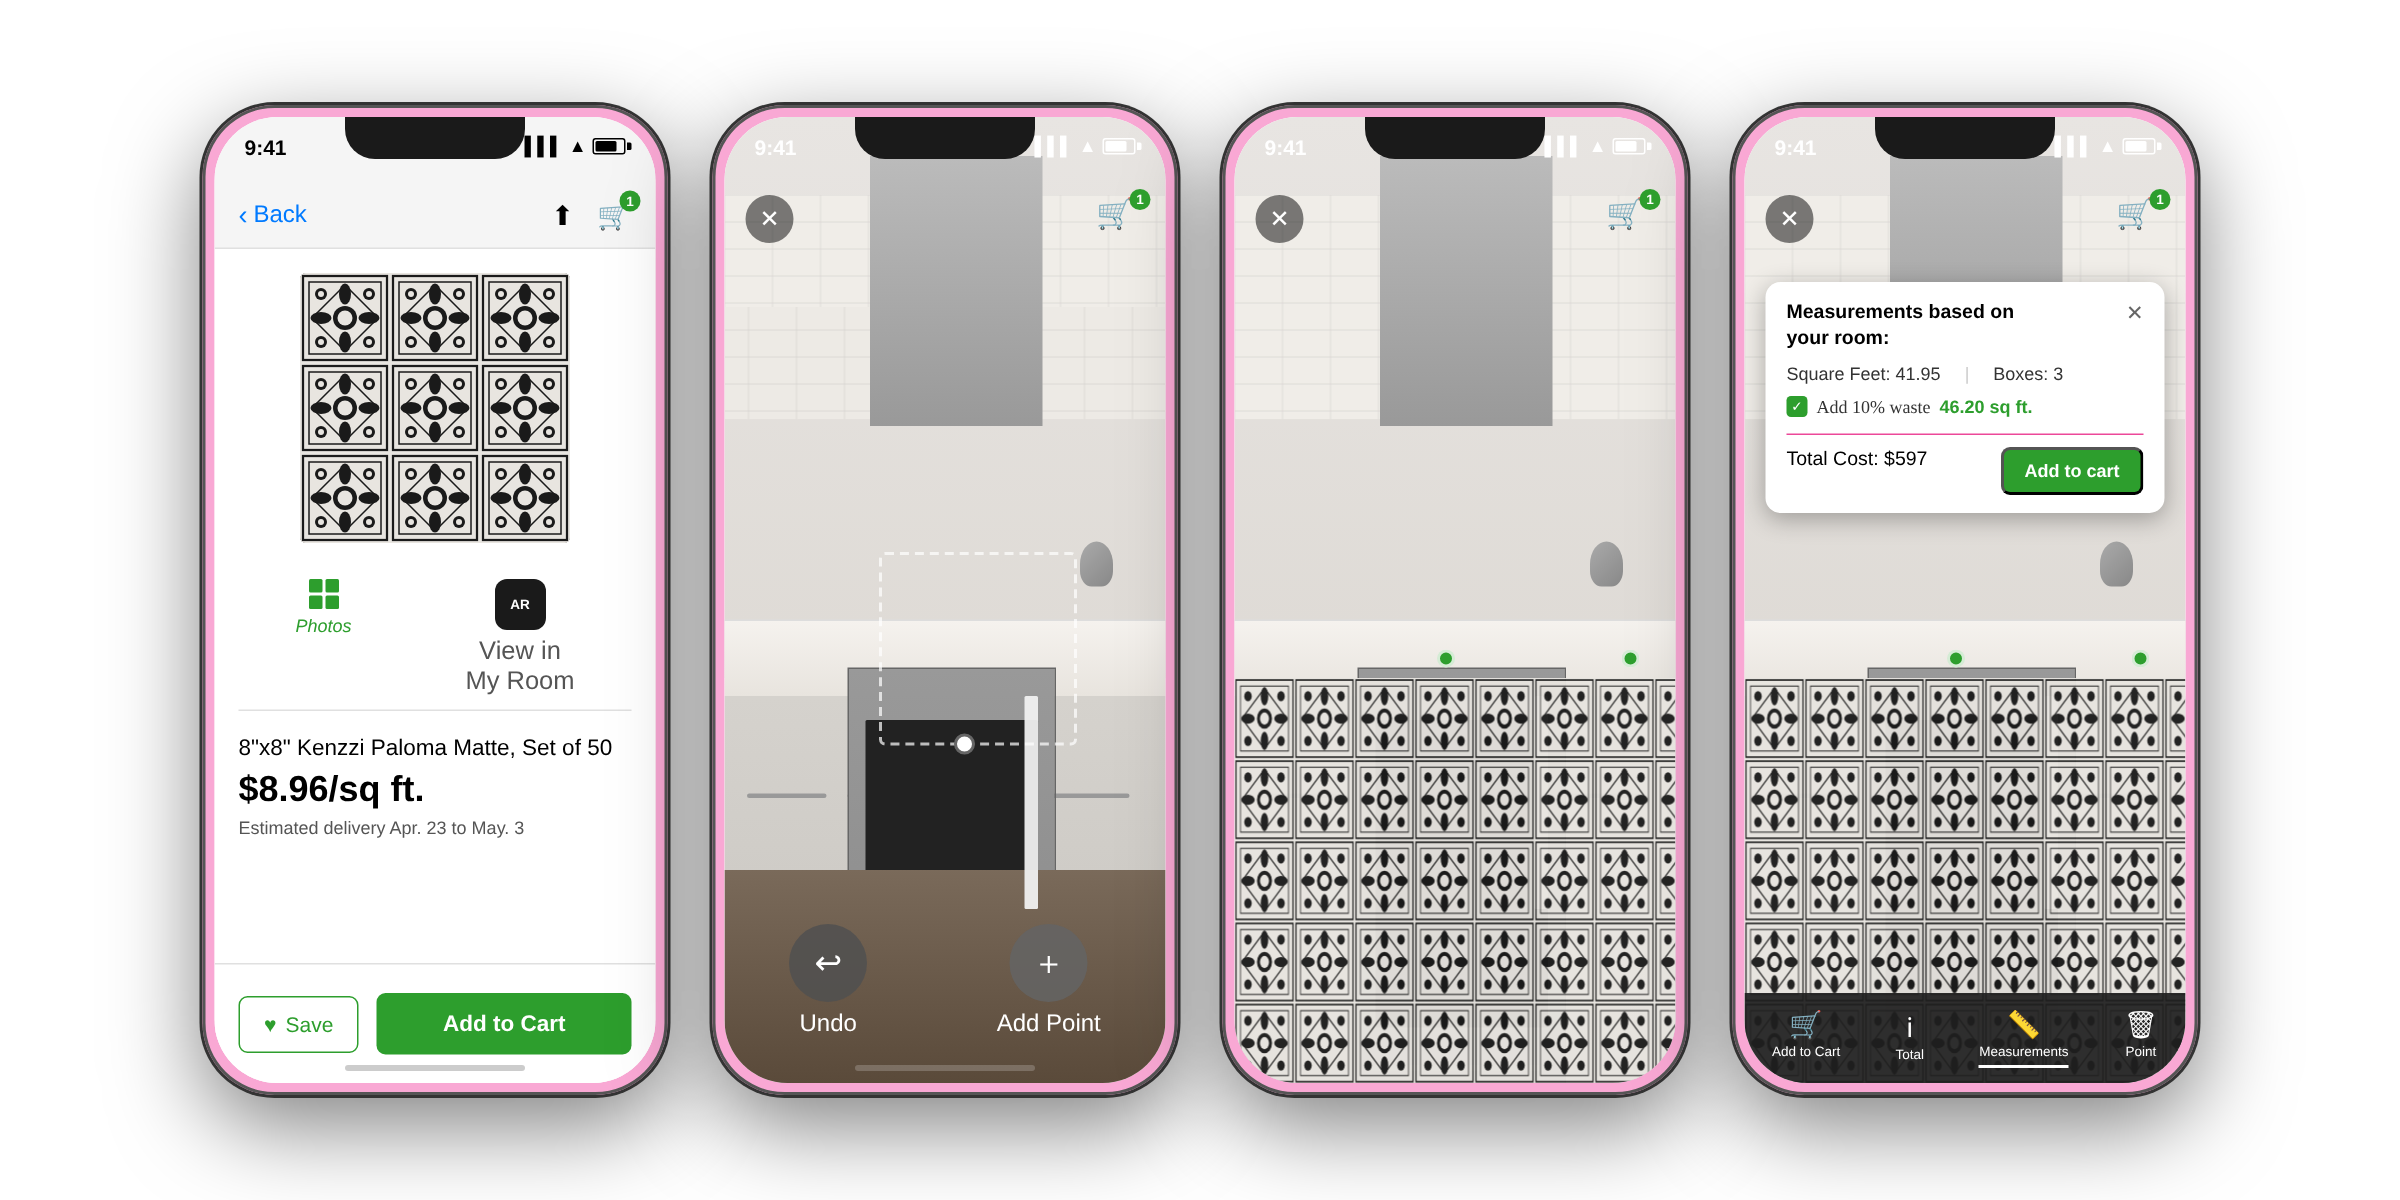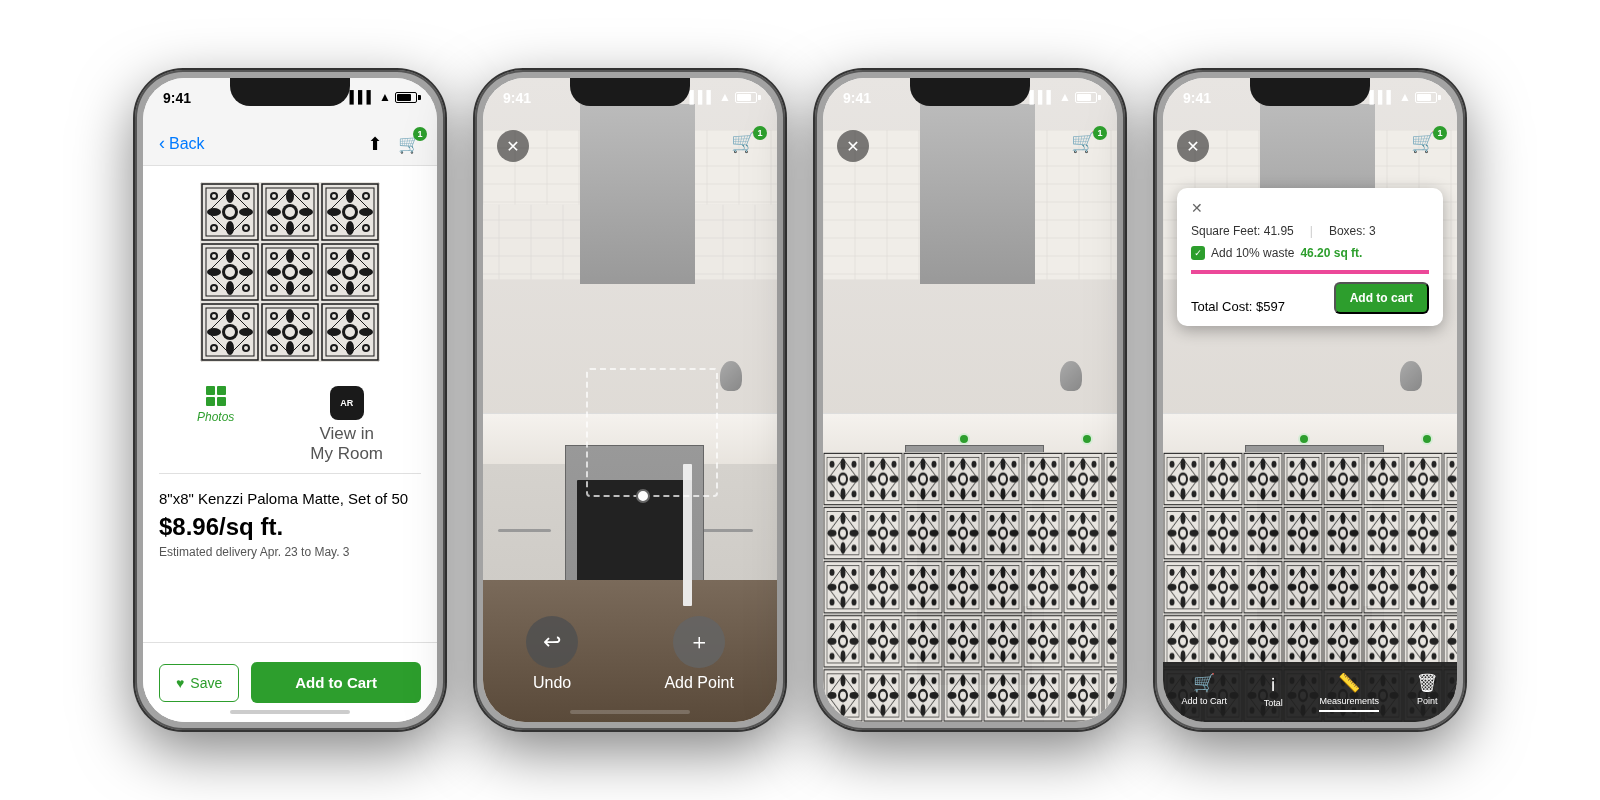--- a/index.html
+++ b/index.html
@@ -18,21 +18,21 @@
       justify-content: center;
       gap: 30px;
       padding: 30px;
     }
 
     
     .phone {
       position: relative;
       width: 310px;
       height: 660px;
-      background: #a3a3a3;
+      background: #f9a8d4;
       border-radius: 48px;
       box-shadow: 0 0 0 2px #333, 0 20px 60px rgba(0,0,0,0.5), inset 0 0 0 2px #555;
       overflow: hidden;
     }
     .phone-inner {
       position: absolute;
       top: 8px; left: 8px; right: 8px; bottom: 8px;
       background: #fff;
       border-radius: 42px;
       overflow: hidden;
@@ -326,27 +326,27 @@
       margin-bottom: 10px;
       font-size: 12px;
     }
     .waste-checkbox {
       width: 14px; height: 14px;
       background: #2d9e2d;
       border-radius: 3px;
       display: flex; align-items: center; justify-content: center;
       color: #fff; font-size: 9px; flex-shrink: 0;
     }
-    .waste-text { color: #333; }
+    .waste-text { color: #333; font-family: Liberation Serif, serif; }
     .waste-amount { color: #2d9e2d; font-weight: 600; }
     .mcard-footer {
       display: flex;
       justify-content: space-between;
-      align-items: flex-end;
-      border-top: 4px solid #ec4899;
+      align-items: flex-start;
+      border-top: 1px solid #ec4899;
       padding-top: 8px;
     }
     .mcard-total { font-size: 13px; color: #000; font-weight: 500; }
     .mcard-add-btn {
       background: #2d9e2d;
       color: #fff;
       border-radius: 6px;
       padding: 7px 14px;
       font-size: 12px;
       font-weight: 600;
@@ -838,20 +838,21 @@
 
         <div class="ar-close-btn">✕</div>
 
         <div class="ar-cart-btn">
           <span class="ar-cart-icon">🛒</span>
           <div class="ar-cart-badge">1</div>
         </div>
 
         <div class="measurement-card">
           <div class="mcard-header">
+            <span class="mcard-title">Measurements based on your room:</span>
             <span class="mcard-close">✕</span>
           </div>
           <div class="mcard-row1">
             <span class="mcard-sq">
               <span>Square Feet:</span>
               <span>41.95</span>
             </span>
             <span style="color:#ccc">|</span>
             <span class="mcard-boxes">
               <span>Boxes:</span>

